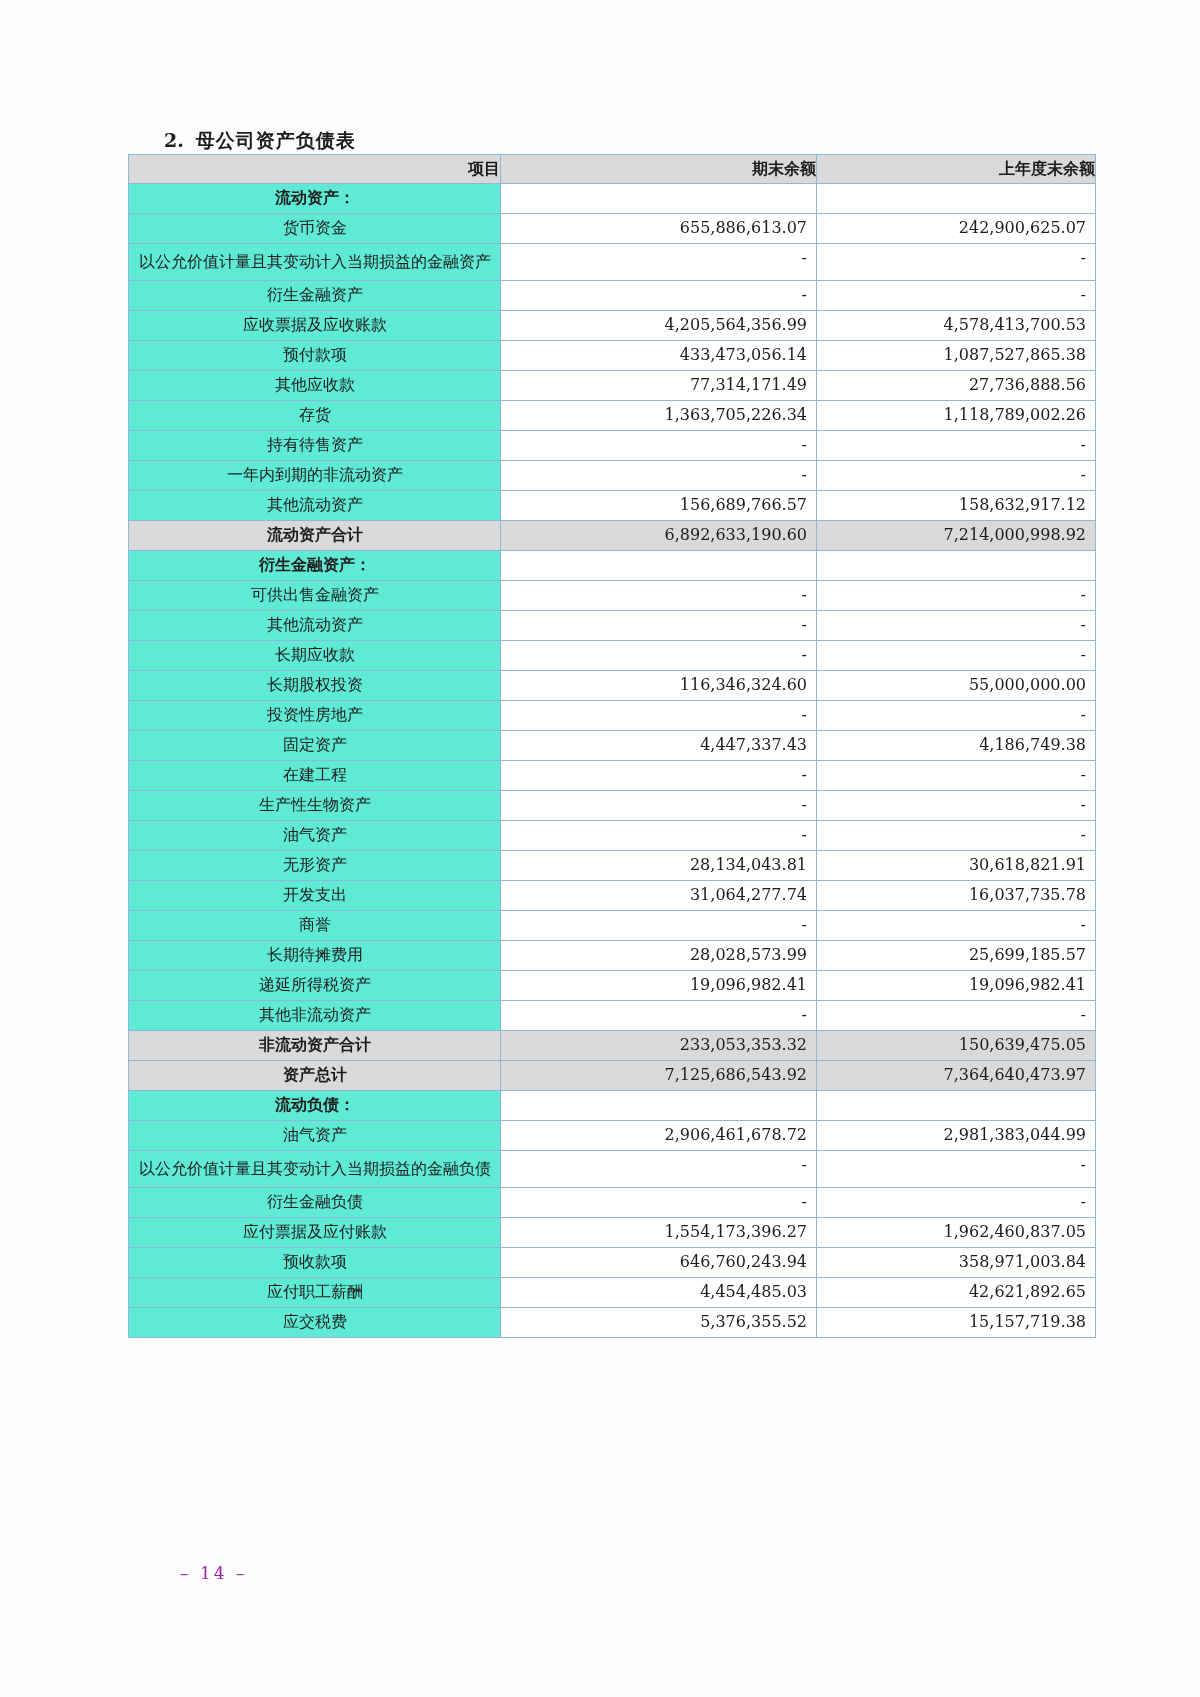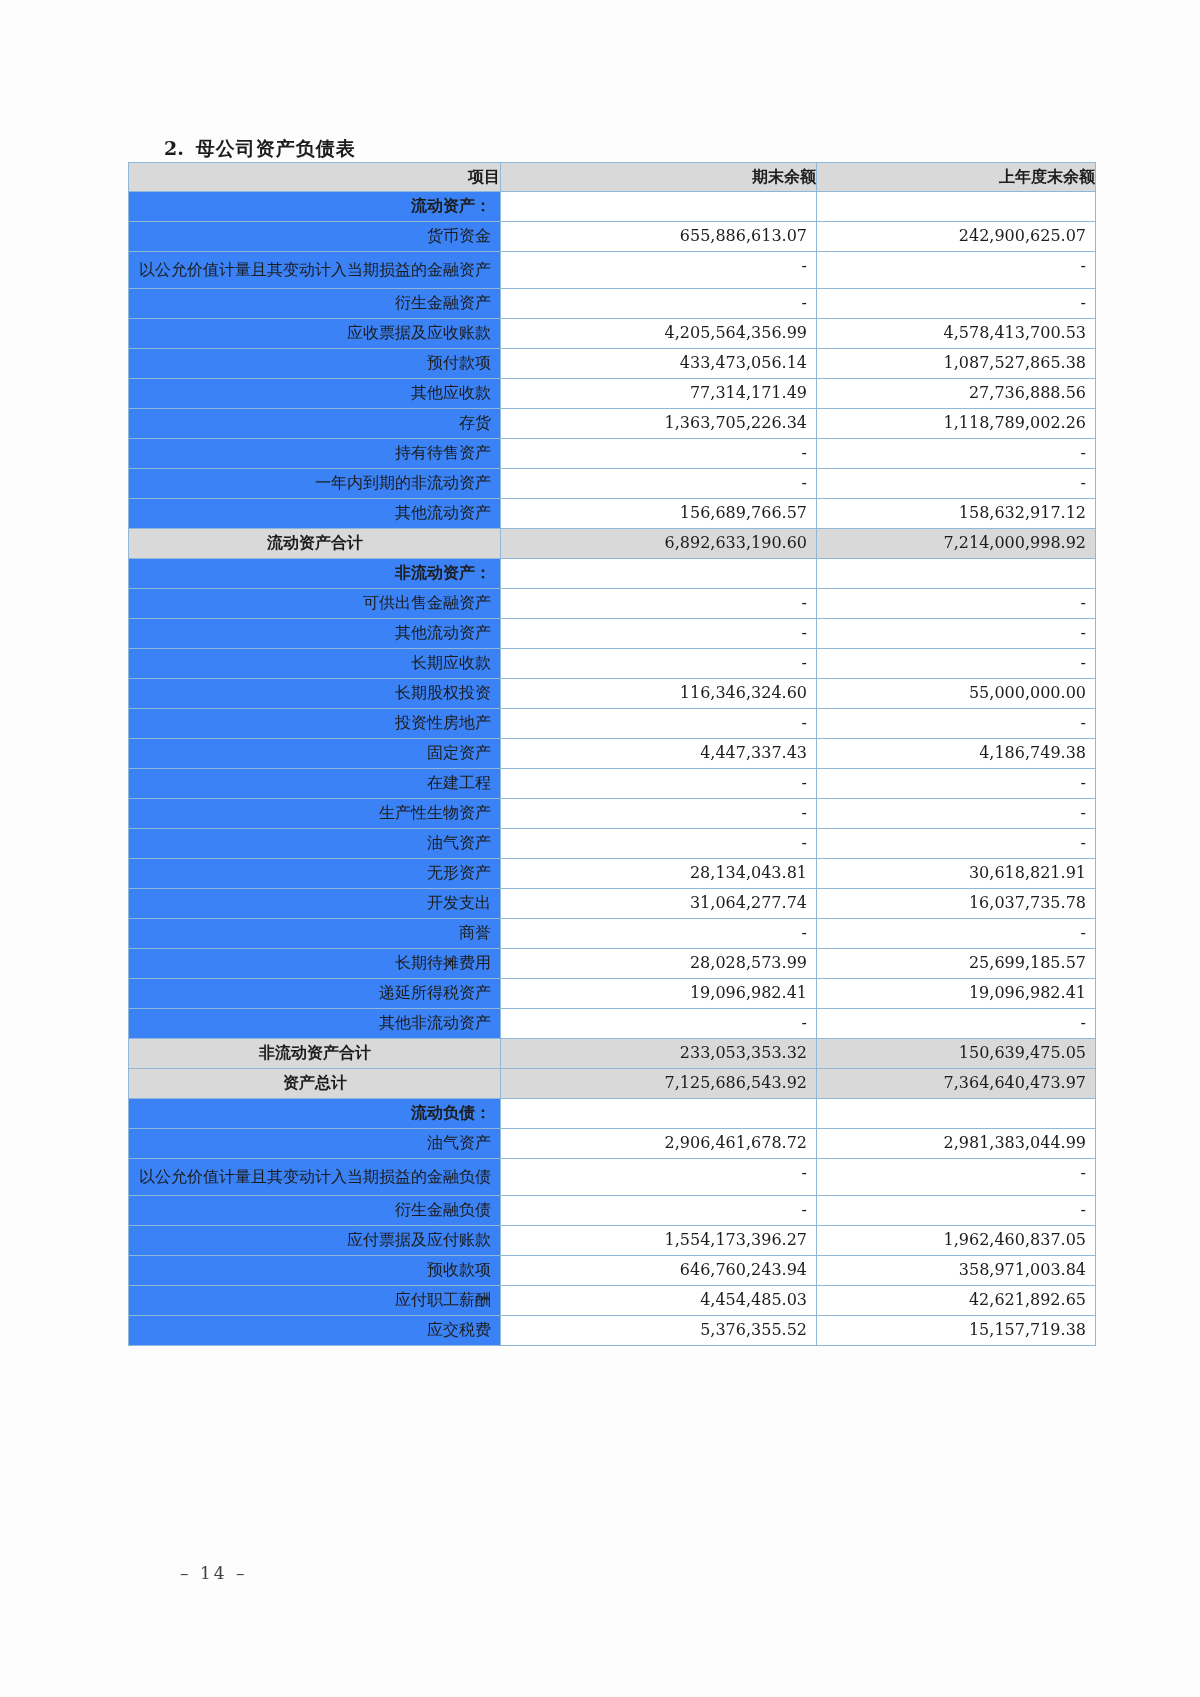--- a/index.html
+++ b/index.html
@@ -12,21 +12,21 @@
   .page {
     position: relative;
     width: 1200px;
     height: 1697px;
     background: #fdfdfd;
     overflow: hidden;
   }
   .content {
     position: absolute;
     left: 128px;
-    top: 136px;
+    top: 128px;
     width: 967px;
   }
   .doc-title {
     font-size: 19px;
     font-weight: bold;
     margin-left: 36px;
     letter-spacing: 1px;
   }
   .doc-title .sec-no { margin-right: 12px; letter-spacing: 0; }
   .unit-row {
@@ -53,40 +53,40 @@
     text-align: right;
   }
   table.bs td {
     font-size: 16px;
     line-height: 20px;
     height: 21px;
     padding: 4px 9px;
     vertical-align: top;
   }
   .c-label {
-    background: #3b82f6;
-    text-align: right;
+    background: #5eead4;
+    text-align: center;
     padding-left: 10px !important;
   }
   .c-val {
     text-align: right;
     background: #ffffff;
   }
   .row-section .c-label { font-weight: bold; }
   .row-total .c-label { font-weight: bold; text-align: center; }
   .row-total td { background: #d9d9d9; }
   .row-tall td { height: 52px; }
   .row-tall .c-label { line-height: 28px; }
   .page-number {
     position: absolute;
     left: 180px;
     top: 1563px;
     font-size: 17px;
     letter-spacing: 3px;
-    color: #404040;
+    color: #a21caf;
   }
 </style>
 </head>
 <body>
 
 <div class="page">
   <div class="content">
 
     <div class="doc-title">
       <span class="sec-no">2.</span><span>母公司资产负债表</span>
@@ -161,21 +161,21 @@
             <td class="c-label">其他流动资产</td>
             <td class="c-val">156,689,766.57</td>
             <td class="c-val">158,632,917.12</td>
           </tr>
           <tr class="row-total">
             <td class="c-label">流动资产合计</td>
             <td class="c-val">6,892,633,190.60</td>
             <td class="c-val">7,214,000,998.92</td>
           </tr>
           <tr class="row-section">
-            <td class="c-label">非流动资产：</td>
+            <td class="c-label">衍生金融资产：</td>
             <td class="c-val"></td>
             <td class="c-val"></td>
           </tr>
           <tr class="row-item">
             <td class="c-label">可供出售金融资产</td>
             <td class="c-val">-</td>
             <td class="c-val">-</td>
           </tr>
           <tr class="row-item">
             <td class="c-label">其他流动资产</td>

